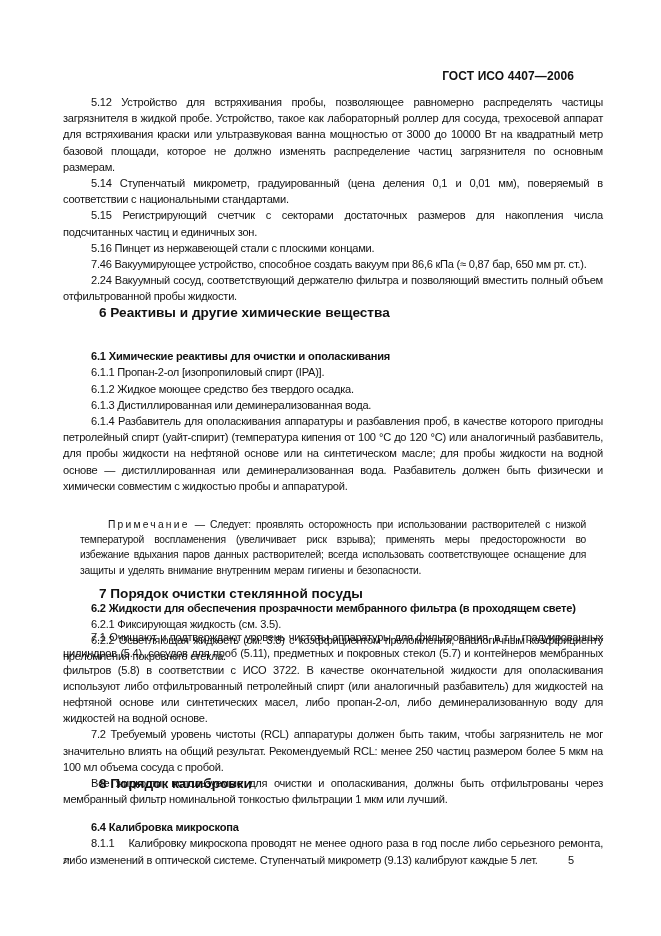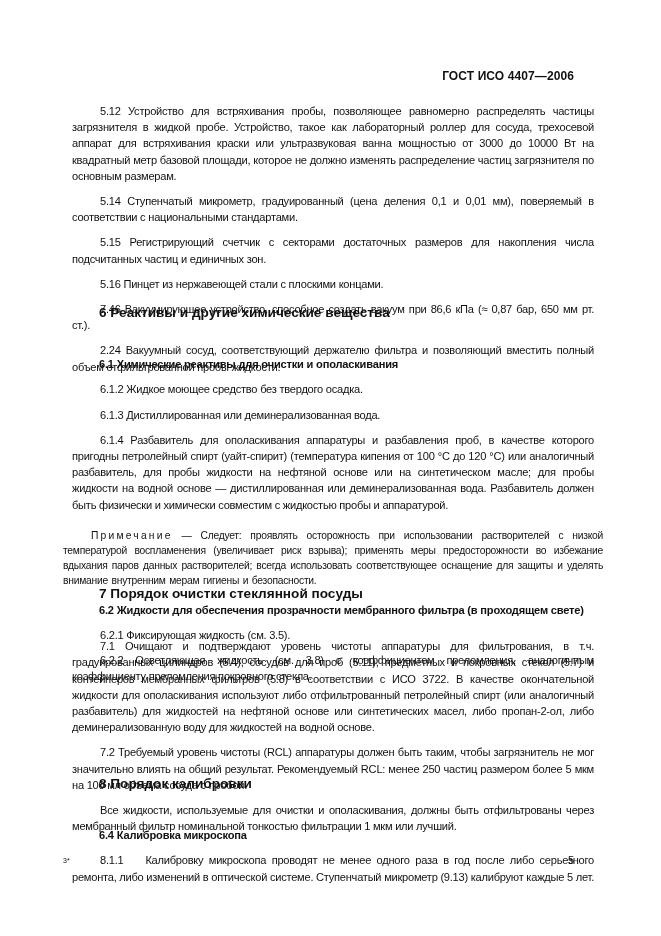--- a/index.html
+++ b/index.html
@@ -2,24 +2,24 @@
 <html><head>
 <meta charset="utf-8">
 <style>
   html, body { margin:0; padding:0; background:#ffffff; }
   body { width:661px; height:936px; position:relative; overflow:hidden;
          font-family:"Liberation Sans", sans-serif; color:#111; }
   .page { position:absolute; left:0; top:0; width:632px; height:936px; }
   .hdr { position:absolute; top:69px; right:58px; font-weight:bold; font-size:12px; letter-spacing:0.1px; }
   .body { position:absolute; left:63px; width:540px; font-size:11.1px; line-height:16.2px;
           text-align:justify; letter-spacing:-0.25px; }
-  .p { margin:9px; text-indent:28px; }
+  .p { margin:0; text-indent:28px; }
   .h1 { font-weight:bold; font-size:13.6px; margin:8px; padding-left:28px; letter-spacing:0; }
-  .h2 { font-weight:bold; margin:8px; padding-left:28px; letter-spacing:-0.2px; }
-  .note { font-size:10.3px; line-height:15.2px; margin:0; text-indent:28px; word-spacing:1px; }
+  .h2 { font-weight:bold; margin:0; padding-left:28px; letter-spacing:-0.2px; }
+  .note { font-size:10.3px; line-height:15.2px; margin:17px; text-indent:28px; word-spacing:1px; }
   .spaced { letter-spacing:2.2px; }
   .foot-left { position:absolute; left:63px; top:857px; font-size:7px; }
   .foot-right { position:absolute; right:58px; top:854px; font-size:11px; }
 </style>
 </head>
 <body>
 
 <div class="page">
   <div class="hdr">ГОСТ ИСО 4407—2006</div>
 
@@ -29,20 +29,21 @@
     <p class="p">5.15 Регистрирующий счетчик с секторами достаточных размеров для накопления числа подсчитанных частиц и единичных зон.</p>
     <p class="p">5.16 Пинцет из нержавеющей стали с плоскими концами.</p>
     <p class="p">7.46 Вакуумирующее устройство, способное создать вакуум при 86,6 кПа (≈ 0,87 бар, 650 мм рт. ст.).</p>
     <p class="p">2.24 Вакуумный сосуд, соответствующий держателю фильтра и позволяющий вместить полный объем отфильтрованной пробы жидкости.</p>
   </div>
 
   <div class="body" style="top:297px;">
     <p class="h1">6 Реактивы и другие химические вещества</p>
     <div style="height:19px"></div>
     <p class="h2">6.1 Химические реактивы для очистки и ополаскивания</p>
+    <p class="p">6.1.1 Пропан-2-ол [изопропиловый спирт (IPA)].</p>
     <p class="p">6.1.2 Жидкое моющее средство без твердого осадка.</p>
     <p class="p">6.1.3 Дистиллированная или деминерализованная вода.</p>
     <p class="p">6.1.4 Разбавитель для ополаскивания аппаратуры и разбавления проб, в качестве которого пригодны петролейный спирт (уайт-спирит) (температура кипения от 100 °С до 120 °С) или аналогичный разбавитель, для пробы жидкости на нефтяной основе или на синтетическом масле; для пробы жидкости на водной основе — дистиллированная или деминерализованная вода. Разбавитель должен быть физически и химически совместим с жидкостью пробы и аппаратурой.</p>
     <div style="height:6px"></div>
     <p class="note"><span class="spaced">Примечание</span><span> — Следует: проявлять осторожность при использовании растворителей с низкой температурой воспламенения (увеличивает риск взрыва); применять меры предосторожности во избежание вдыхания паров данных растворителей; всегда использовать соответствующее оснащение для защиты и уделять внимание внутренним мерам гигиены и безопасности.</span></p>
     <div style="height:5px"></div>
     <p class="h2">6.2 Жидкости для обеспечения прозрачности мембранного фильтра (в проходящем свете)</p>
     <p class="p">6.2.1 Фиксирующая жидкость (см. 3.5).</p>
     <p class="p">6.2.2 Осветляющая жидкость (см. 3.8) с коэффициентом преломления, аналогичным коэффициенту преломления покровного стекла.</p>
   </div>

